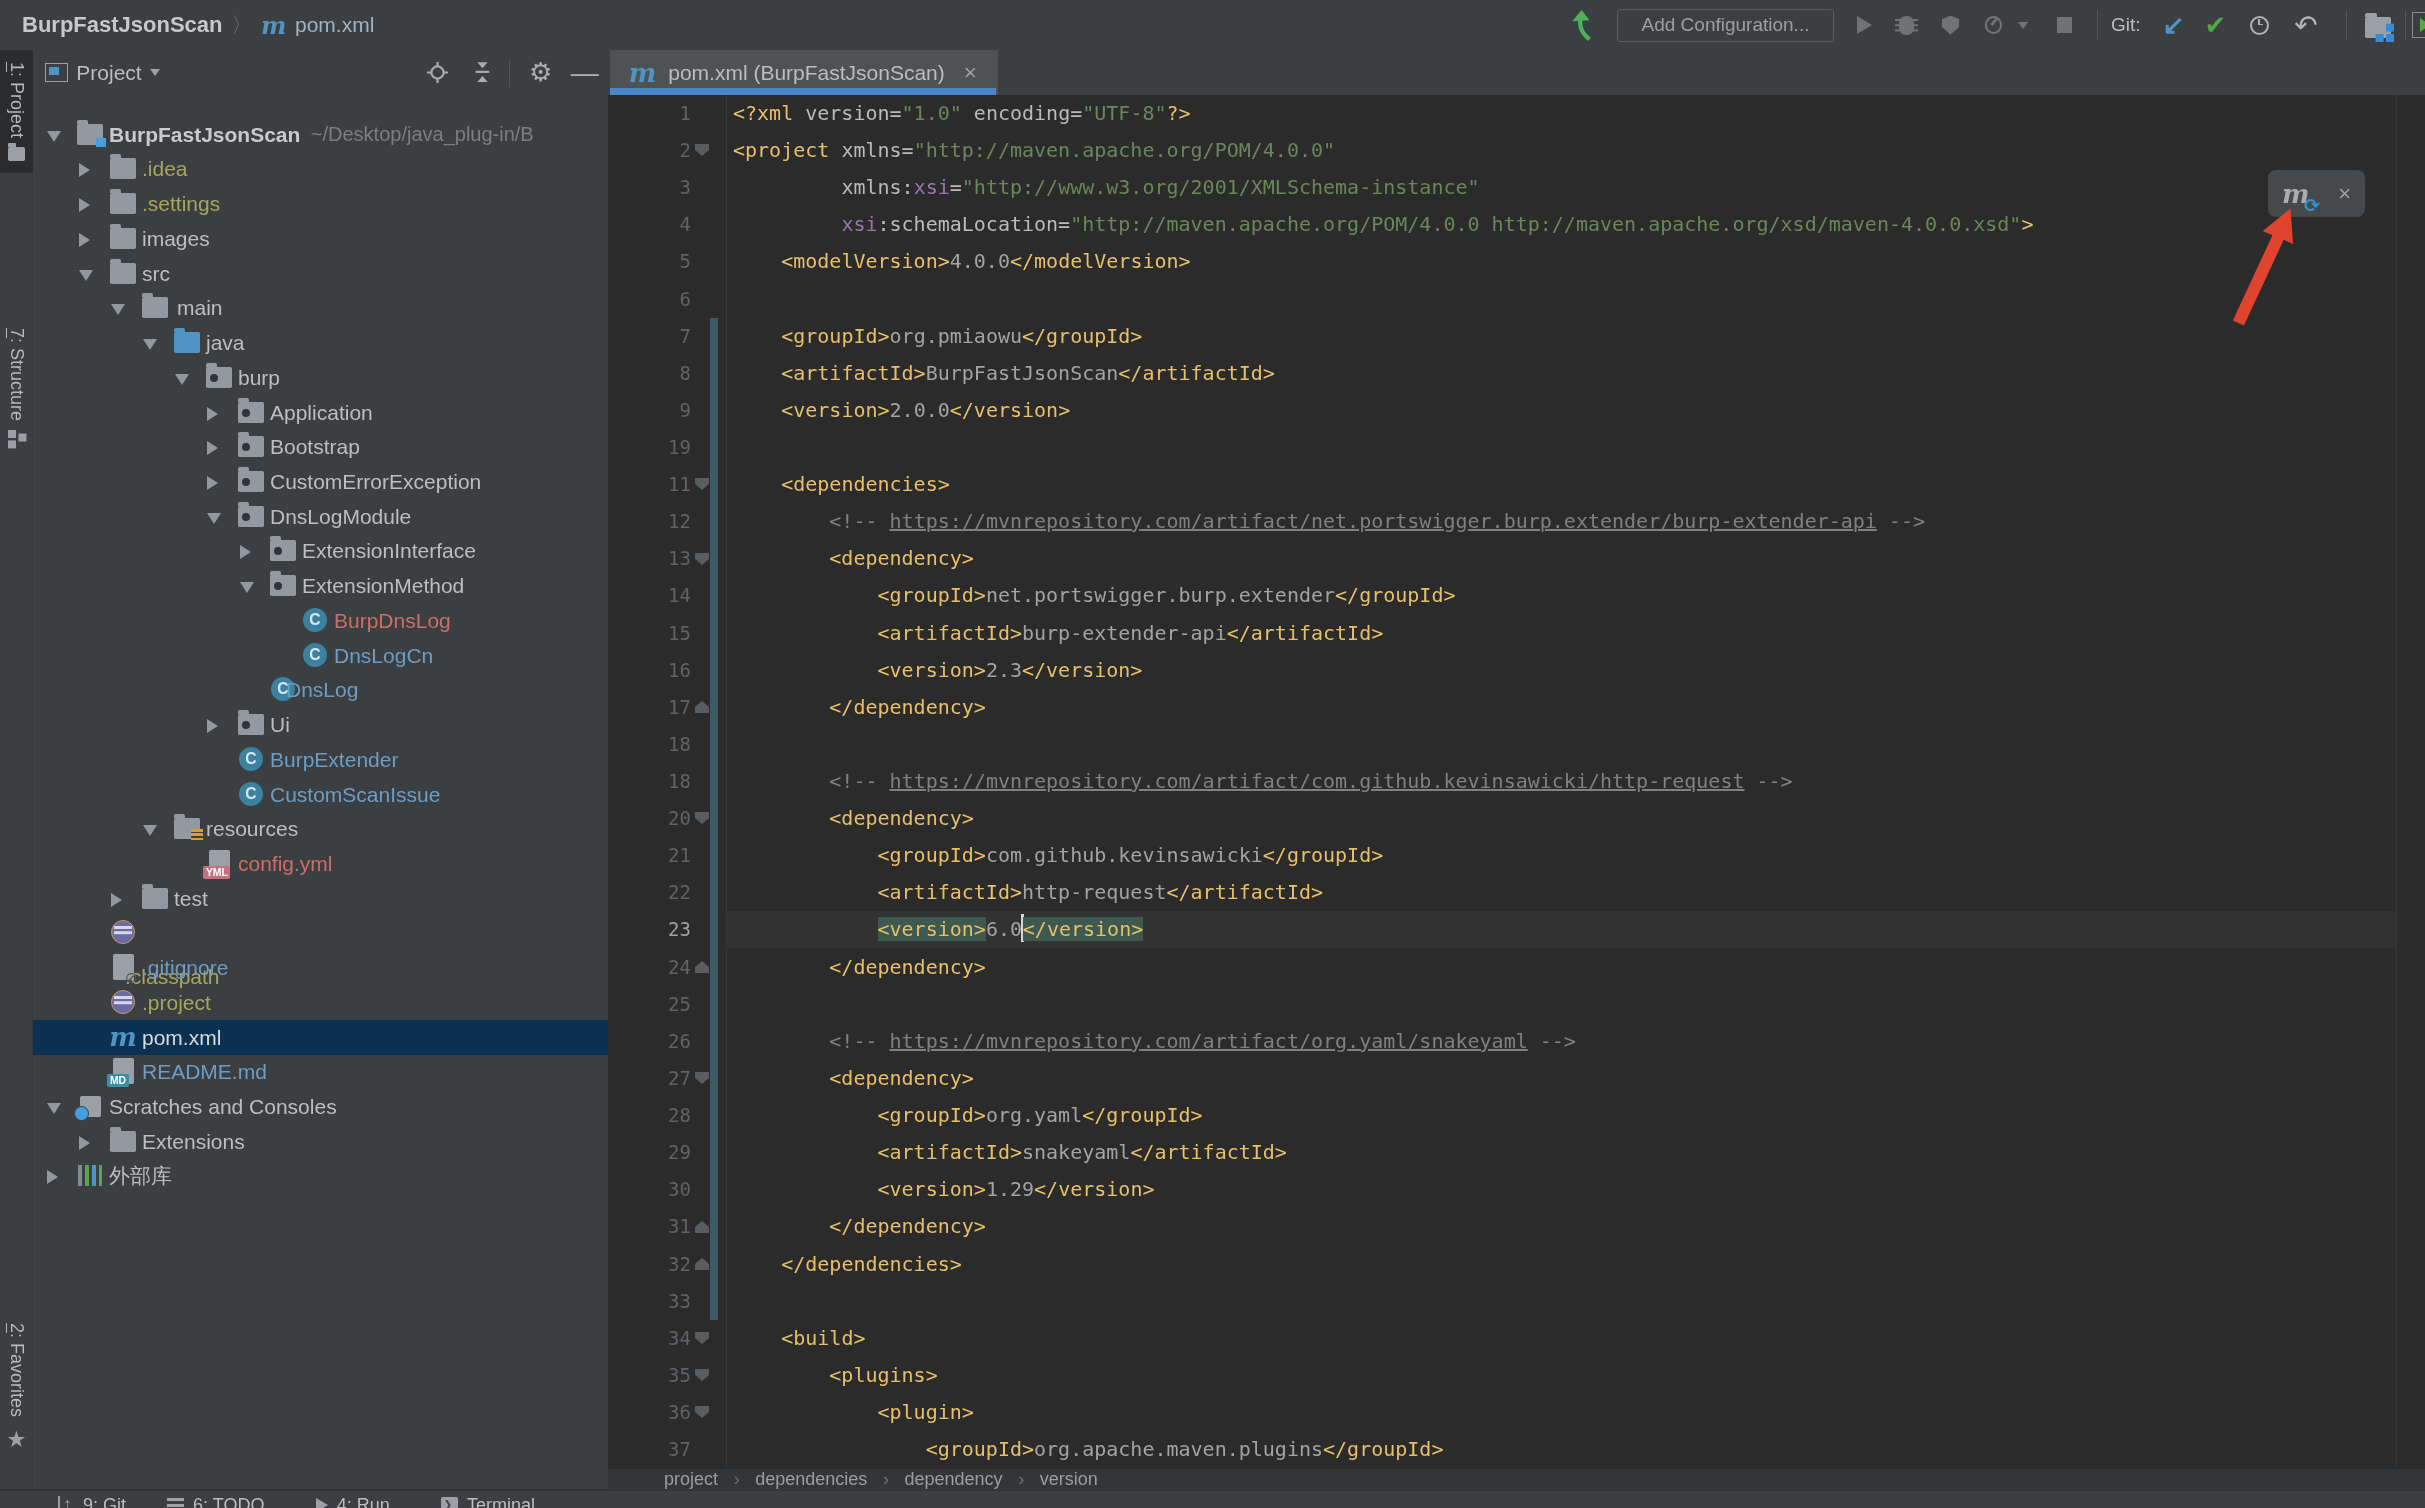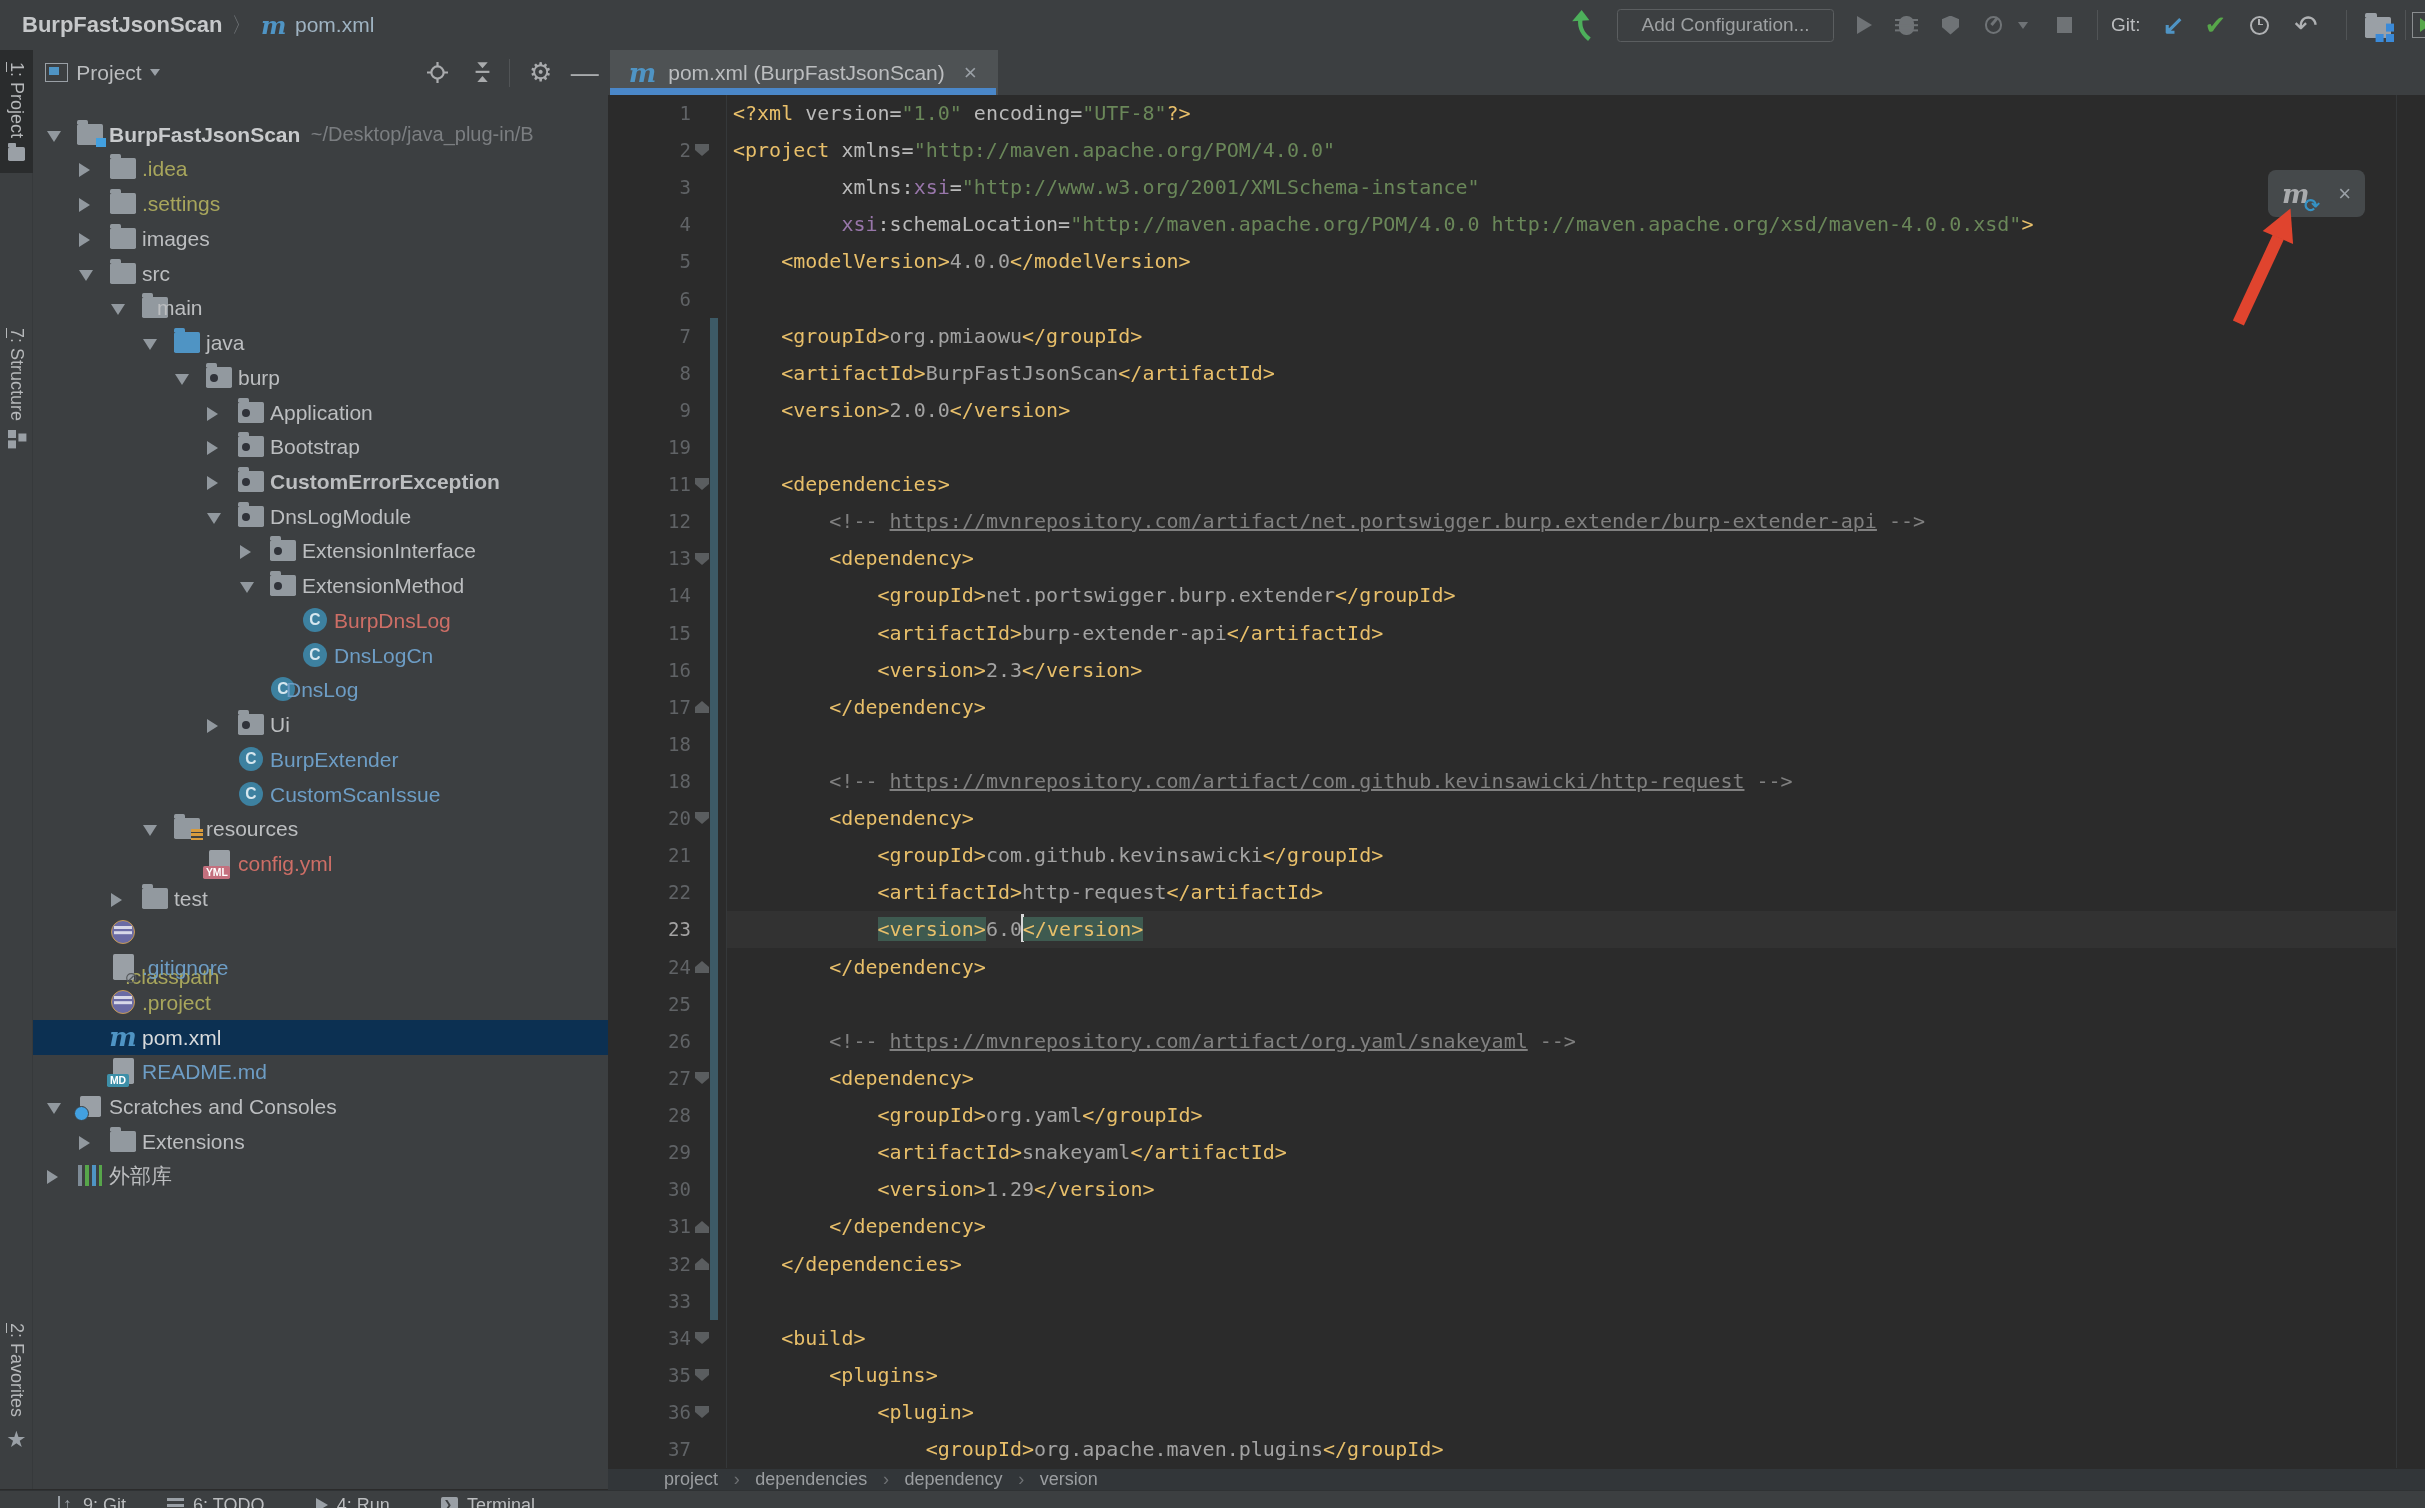--- a/index.html
+++ b/index.html
@@ -268,21 +268,21 @@
           <div class="ticon" style="left: 76px;">
             <span class="ic-folder"></span>
           </div>
           <div class="tlabel c-def" style="left: 109px;">src</div>
         </div>
         <div class="trow" style="top: 195px;">
           <div class="chev o" style="left: 78px;"></div>
           <div class="ticon" style="left: 108px;">
             <span class="ic-folder"></span>
           </div>
-          <div class="tlabel c-def" style="left: 124px; text-align: right;">main</div>
+          <div class="tlabel c-def" style="left: 144px; text-align: right;">main</div>
         </div>
         <div class="trow" style="top: 230px;">
           <div class="chev o" style="left: 110px;"></div>
           <div class="ticon" style="left: 140px;">
             <span class="ic-folder f-java"></span>
           </div>
           <div class="tlabel c-def" style="left: 173px;">java</div>
         </div>
         <div class="trow" style="top: 265px;">
           <div class="chev o" style="left: 142px;"></div>
@@ -303,21 +303,21 @@
           <div class="ticon" style="left: 204px;">
             <span class="ic-folder f-pkg"></span>
           </div>
           <div class="tlabel c-def" style="left: 237px;">Bootstrap</div>
         </div>
         <div class="trow" style="top: 369px;">
           <div class="chev c" style="left: 174px;"></div>
           <div class="ticon" style="left: 204px;">
             <span class="ic-folder f-pkg"></span>
           </div>
-          <div class="tlabel c-def" style="left: 237px; font-weight: bold;">CustomErrorException</div>
+          <div class="tlabel c-def" style="left: 237px;">CustomErrorException</div>
         </div>
         <div class="trow" style="top: 404px;">
           <div class="chev o" style="left: 174px;"></div>
           <div class="ticon" style="left: 204px;">
             <span class="ic-folder f-pkg"></span>
           </div>
           <div class="tlabel c-def" style="left: 237px;">DnsLogModule</div>
         </div>
         <div class="trow" style="top: 438px;">
           <div class="chev c" style="left: 207px;"></div>

